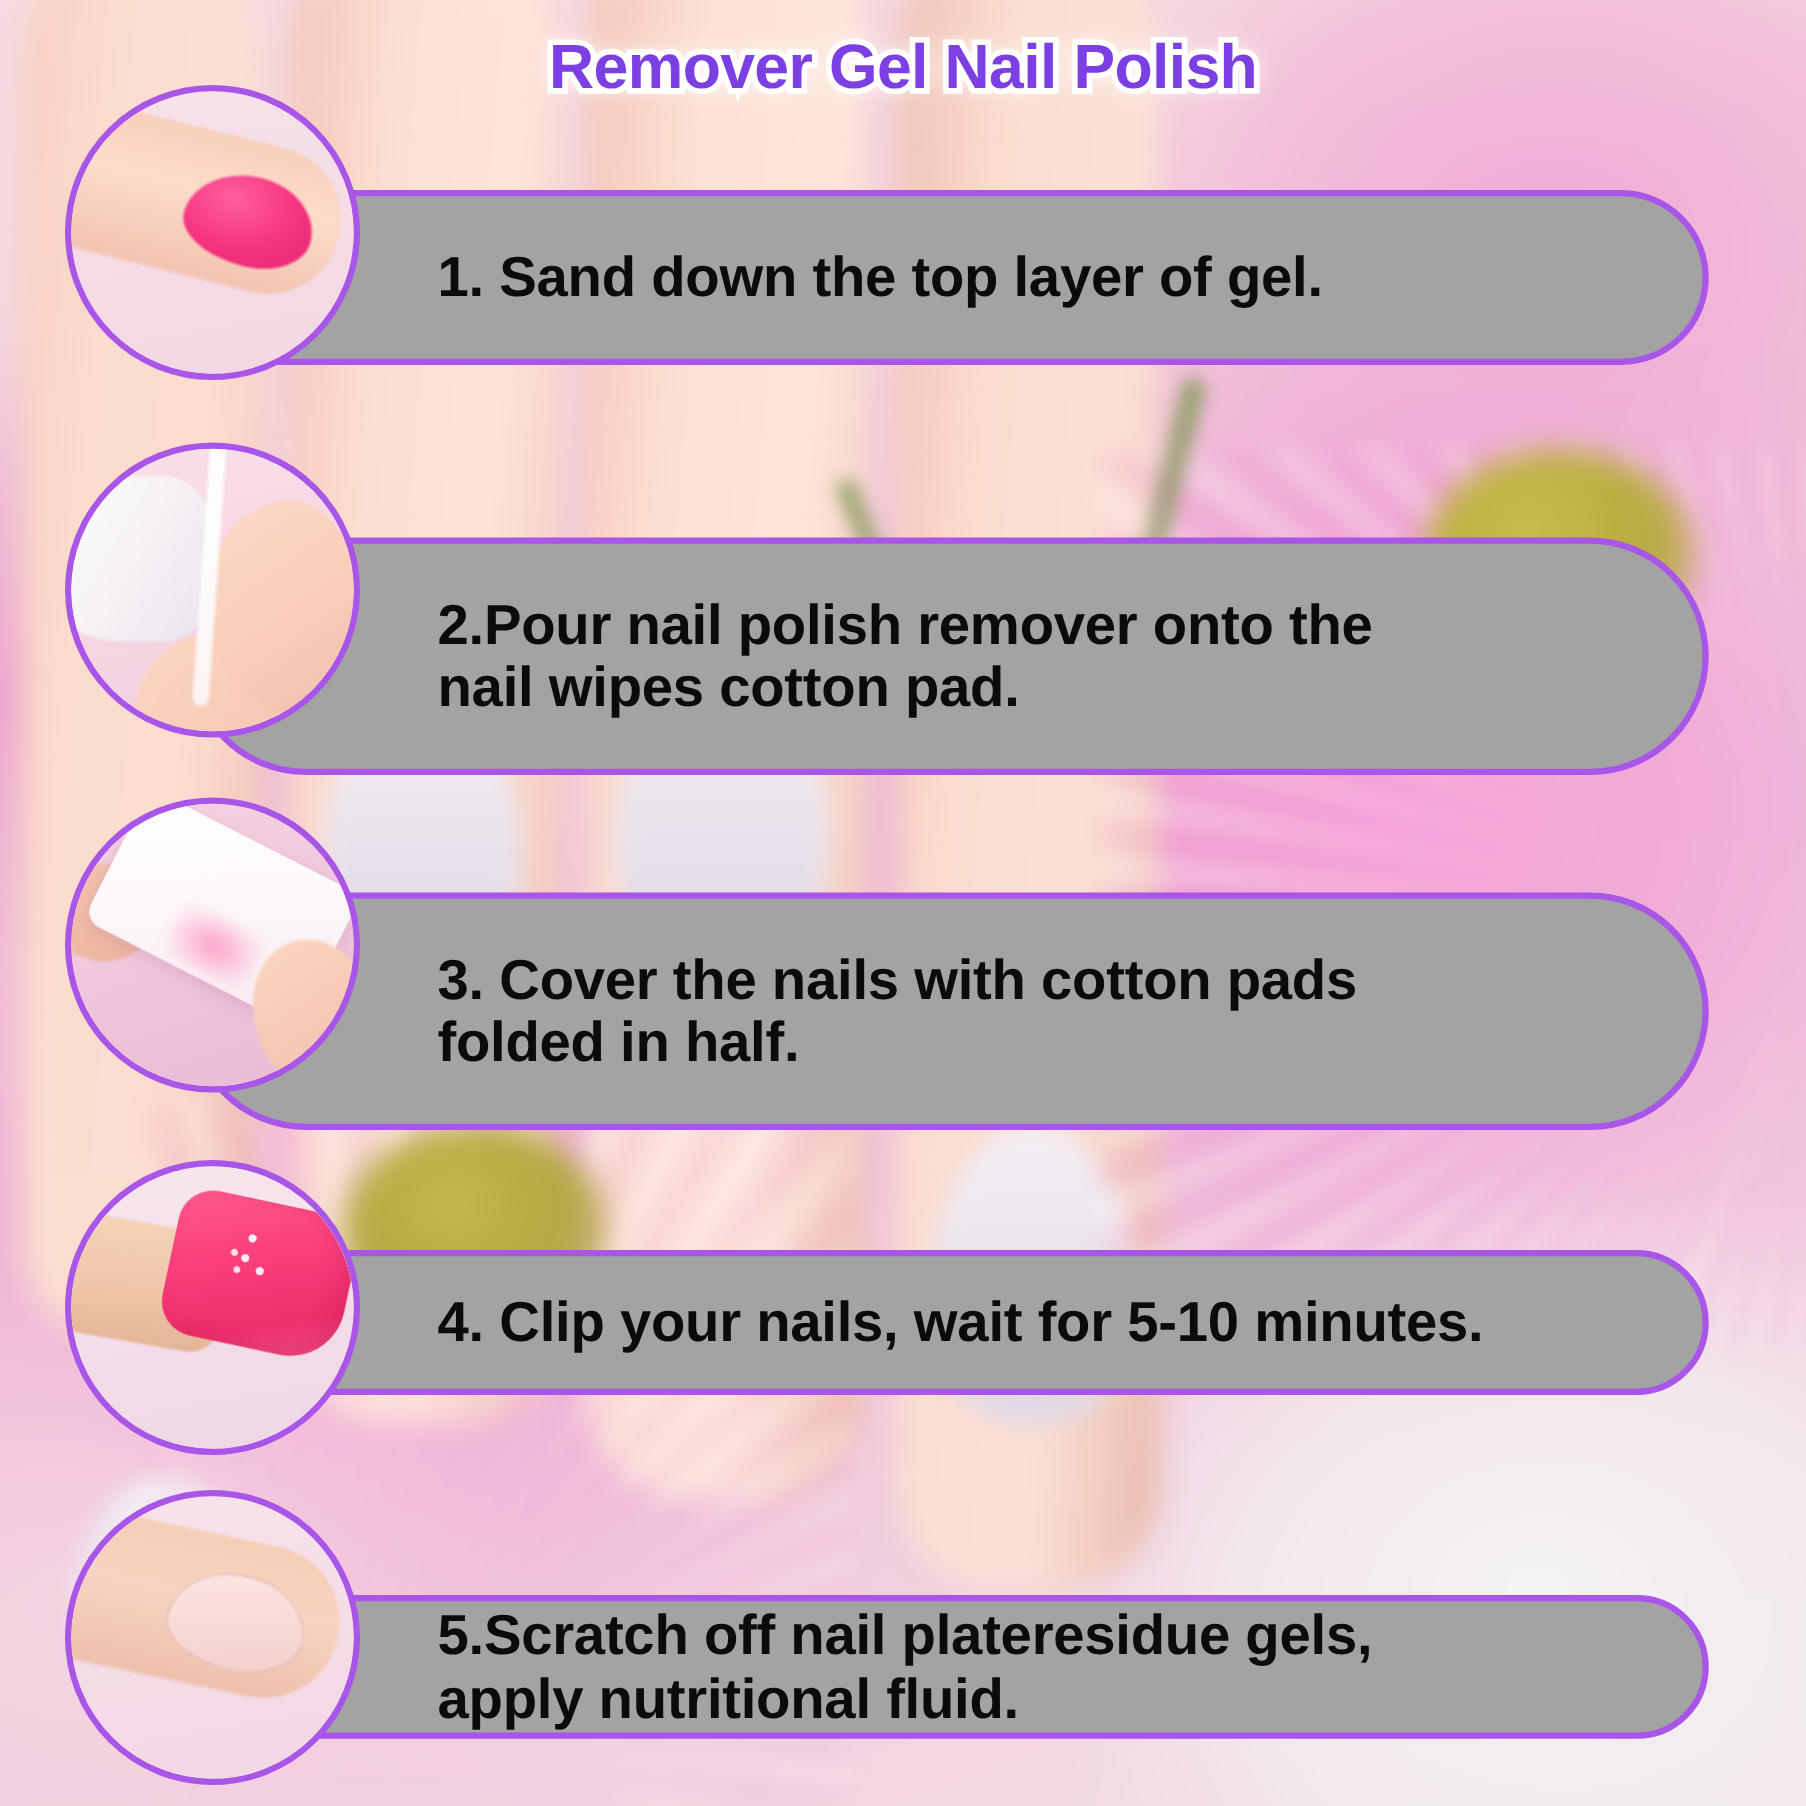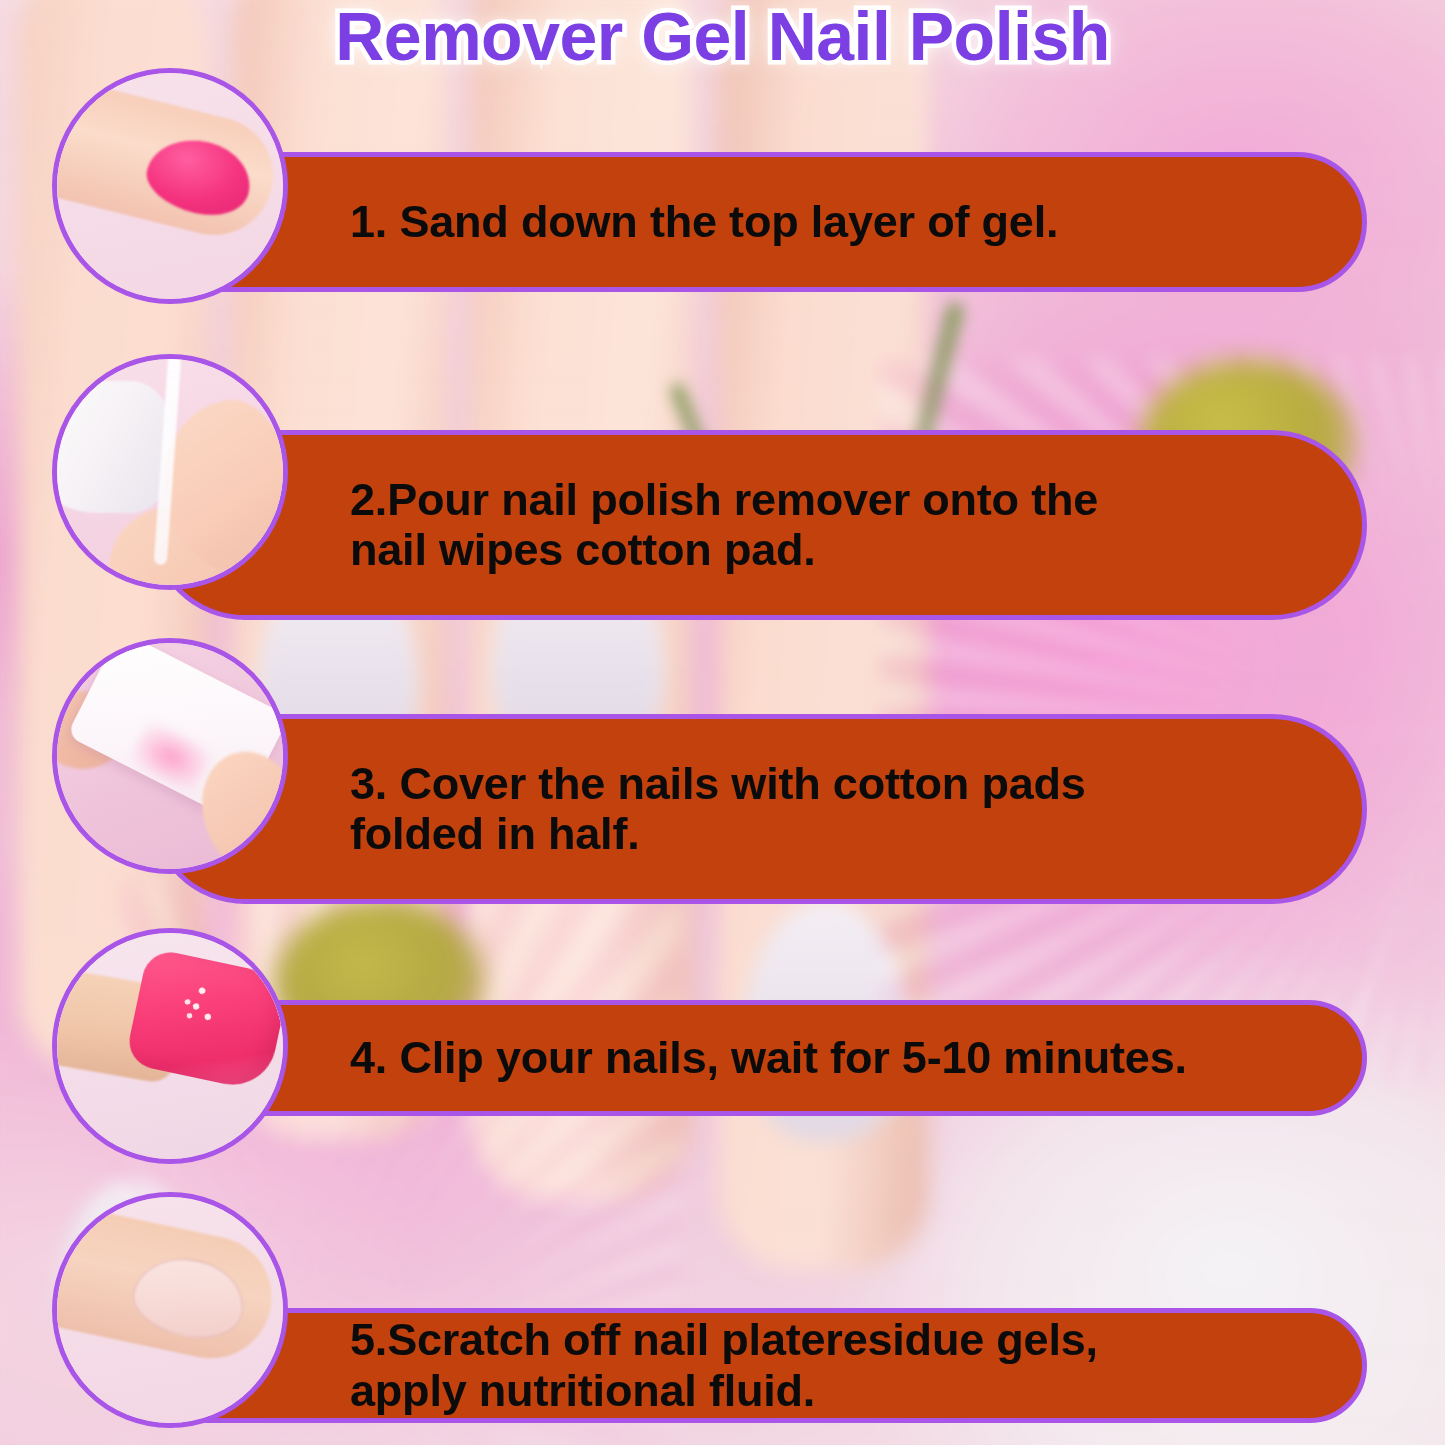--- a/index.html
+++ b/index.html
@@ -113,26 +113,26 @@
     position: absolute;
     inset: 0;
     backdrop-filter: blur(2px);
     background: linear-gradient(180deg, rgba(255,255,255,0.05) 0%, rgba(255,255,255,0.0) 30%, rgba(255,255,255,0.06) 100%);
   }
 
   
   .title {
     position: absolute;
     left: 0;
-    top: 2px;
+    top: 28px;
     width: 1445px;
     text-align: center;
     font-family: "Liberation Sans", sans-serif;
     font-weight: bold;
-    font-size: 68px;
+    font-size: 50px;
     line-height: 1.0;
     letter-spacing: -0.5px;
     color: #7b3fe4;
     -webkit-text-stroke: 9px #ffffff;
     paint-order: stroke fill;
     text-shadow:
        0 0 14px rgba(255,255,255,0.95),
        0 0 26px rgba(255,255,255,0.75);
     white-space: nowrap;
     z-index: 5;
@@ -149,21 +149,21 @@
     left: 0;
     width: 1445px;
   }
 
   
   .step-box {
     position: absolute;
     left: 150px;
     right: 78px;
     top: 0;
-    background: #c2410c;
+    background: #a3a3a3;
     border: 5px solid #a855e8;
     border-radius: 999px;
     box-sizing: border-box;
     display: flex;
     align-items: center;
     padding-left: 195px;
     padding-right: 40px;
   }
   .step-text {
     font-family: "Liberation Sans", sans-serif;
@@ -429,21 +429,21 @@
       <div class="thumb" style="top:-72px;">
         <div class="photo ph4">
           <div class="finger4"></div>
           <div class="clip"></div>
           <div class="clip-logo"></div>
         </div>
       </div>
     </div>
 
     <div class="step-row" style="top:1276px;">
-      <div class="step-box" style="height:115px;margin-top:32px;">
+      <div class="step-box" style="height:115px;">
         <div class="step-text">5.Scratch off nail plateresidue gels,
 apply nutritional fluid.</div>
       </div>
       <div class="thumb" style="top:-84px;">
         <div class="photo ph5"></div>
       </div>
     </div>
 
   </div>
 </div>

